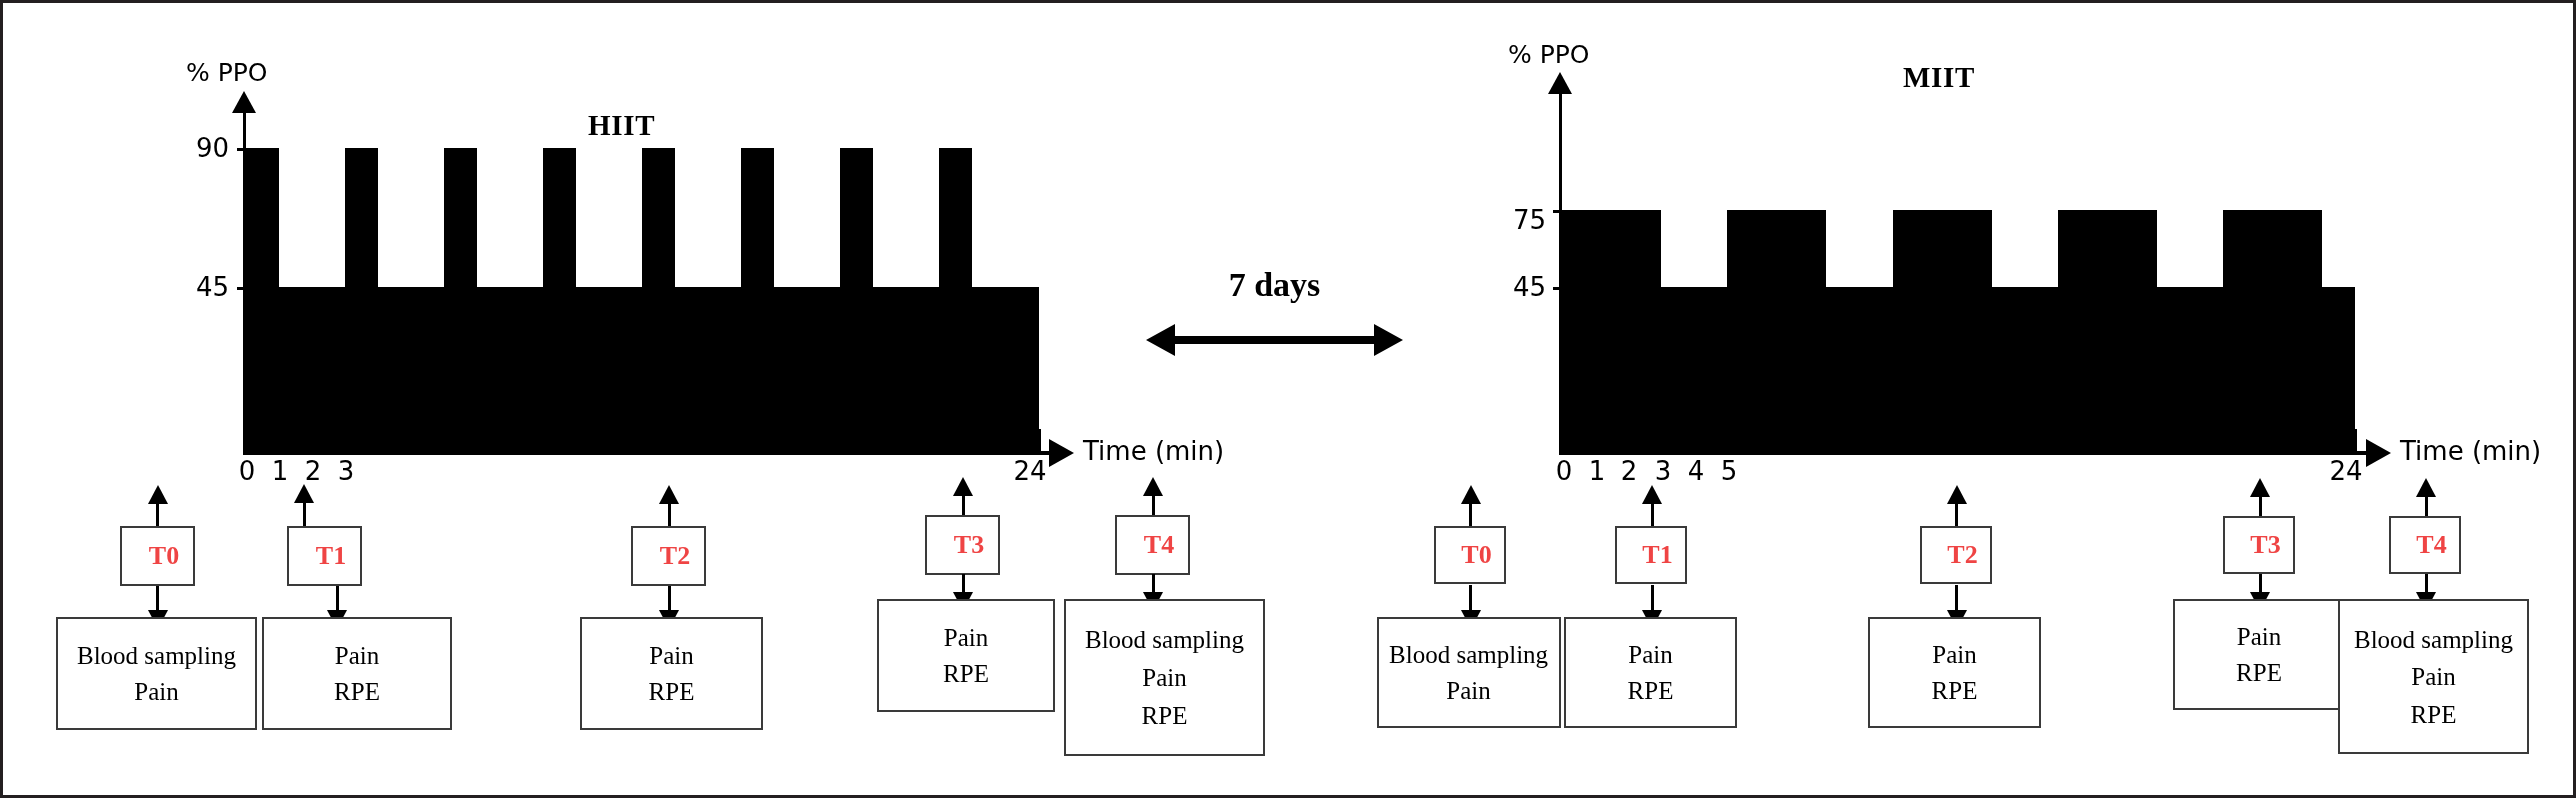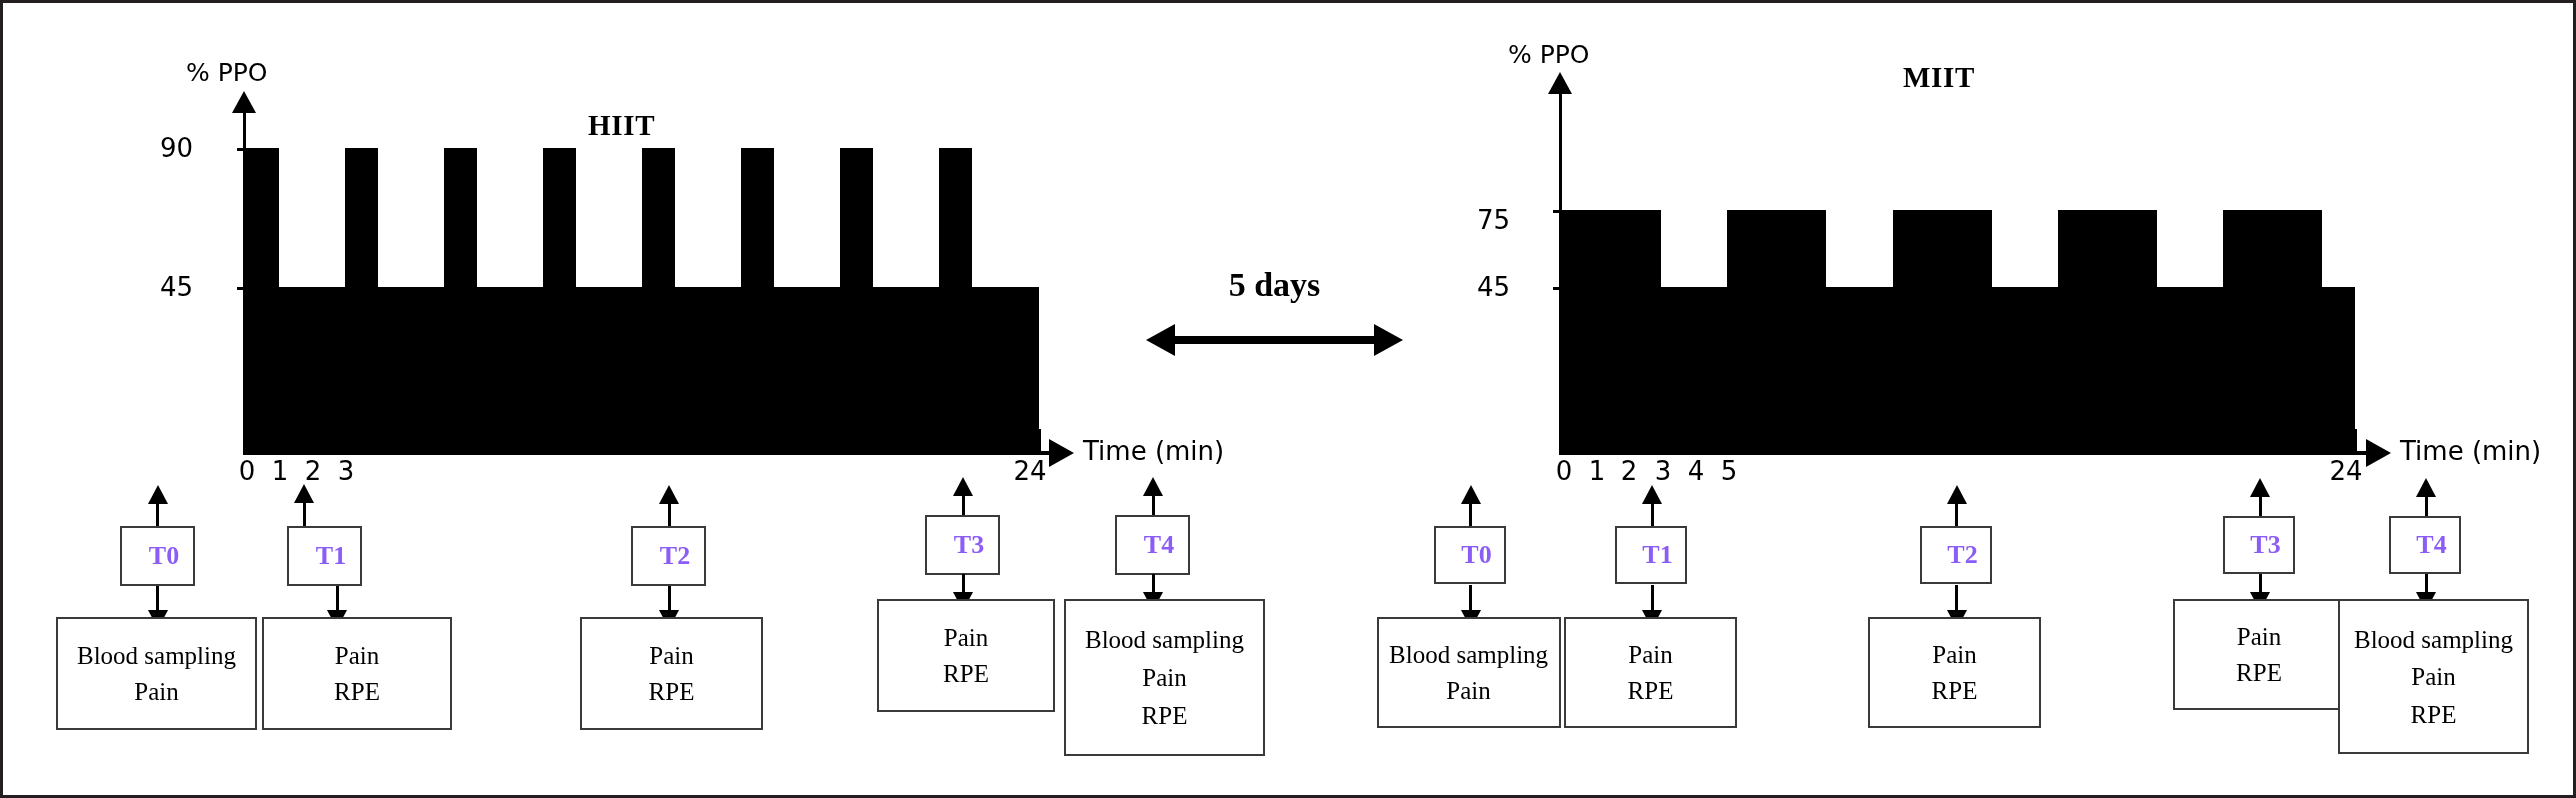--- a/index.html
+++ b/index.html
@@ -13,36 +13,36 @@
   .chart-title{position:absolute;font-family:"Liberation Serif",serif;font-weight:bold;font-size:29px;color:#000;letter-spacing:0.7px;white-space:nowrap;}
   .ylabel{position:absolute;font-family:"DejaVu Sans",sans-serif;font-size:25px;color:#000;white-space:nowrap;}
   .xlabel{position:absolute;font-family:"DejaVu Sans",sans-serif;font-size:26px;color:#000;white-space:nowrap;}
 
   .axis-v{position:absolute;width:2.9px;background:#000;}
   .axis-h{position:absolute;height:3.7px;background:#000;}
   .arrow-up{position:absolute;width:0;height:0;border-left:12.4px solid transparent;border-right:12.4px solid transparent;border-bottom:22px solid #000;}
   .arrow-right{position:absolute;width:0;height:0;border-top:14px solid transparent;border-bottom:14px solid transparent;border-left:25px solid #000;}
 
   .ytick{position:absolute;height:2.9px;width:13px;background:#000;}
-  .ytick-label{position:absolute;font-family:"DejaVu Sans",sans-serif;font-size:26px;color:#000;white-space:nowrap;}
+  .ytick-label{position:absolute;font-family:"DejaVu Sans",sans-serif;font-size:26px;color:#000;text-align:right;white-space:nowrap;}
 
   .xtick{position:absolute;width:2.2px;background:#000;}
   .xtick-label{position:absolute;font-family:"DejaVu Sans",sans-serif;font-size:26px;color:#000;white-space:nowrap;transform:translateX(-50%);}
 
   .wave{position:absolute;}
   .wave-seg{position:absolute;background:#000;}
 
   
   .tp{position:absolute;}
   .tp-arrow-up-line{position:absolute;width:2.9px;background:#000;}
   .tp-arrow-up-head{position:absolute;width:0;height:0;border-left:10.2px solid transparent;border-right:10.2px solid transparent;border-bottom:19px solid #000;}
   .tp-arrow-dn-line{position:absolute;width:2.9px;background:#000;}
   .tp-arrow-dn-head{position:absolute;width:0;height:0;border-left:10.2px solid transparent;border-right:10.2px solid transparent;border-top:19px solid #000;}
 
-  .tp-box{position:absolute;border:2.2px solid #3a3a3a;background:#fff;display:flex;align-items:center;justify-content:center;font-family:"Liberation Serif",serif;font-weight:bold;font-size:26px;color:#8b5cf6;box-sizing:border-box;padding-left:13px;}
+  .tp-box{position:absolute;border:2.2px solid #3a3a3a;background:#fff;display:flex;align-items:center;justify-content:center;font-family:"Liberation Serif",serif;font-weight:bold;font-size:26px;color:#ef4444;box-sizing:border-box;padding-left:13px;}
   .meas-box{position:absolute;border:2.2px solid #3a3a3a;background:#fff;box-sizing:border-box;display:flex;flex-direction:column;align-items:center;justify-content:space-evenly;padding:13px 5.8px;}
   .meas-line{font-family:"Liberation Serif",serif;font-size:25px;color:#000;white-space:nowrap;text-align:center;line-height:1;}
 
   
   #interval{position:absolute;left:1140px;top:263px;width:263px;height:102px;}
   #interval-label{position:absolute;left:0;top:0;width:263px;text-align:center;font-family:"Liberation Serif",serif;font-weight:bold;font-size:34px;color:#000;}
   #interval-bar{position:absolute;left:29px;top:70px;width:205px;height:8px;background:#000;}
   #interval-head-left{position:absolute;left:2.9px;top:58px;width:0;height:0;border-top:16px solid transparent;border-bottom:16px solid transparent;border-right:29px solid #000;}
   #interval-head-right{position:absolute;left:231px;top:58px;width:0;height:0;border-top:16px solid transparent;border-bottom:16px solid transparent;border-left:29px solid #000;}
 </style>
@@ -171,21 +171,21 @@
       <div class="tp-arrow-dn-head" style="left:1140px;top:589px;"></div>
       <div class="meas-box" style="left:1061px;top:596px;width:201px;height:157px;">
         <div class="meas-line">Blood sampling</div>
         <div class="meas-line">Pain</div>
         <div class="meas-line">RPE</div>
       </div>
     </div>
   </div>
 
   <div id="interval">
-    <div id="interval-label">5 days</div>
+    <div id="interval-label">7 days</div>
     <div id="interval-head-left"></div>
     <div id="interval-bar"></div>
     <div id="interval-head-right"></div>
   </div>
 
   <div class="panel" id="panel-miit">
 
     <div class="chart-title" style="left:541px;top:58px;">MIIT</div>
     <div class="ylabel" style="left:146px;top:37px;">% PPO</div>
 

